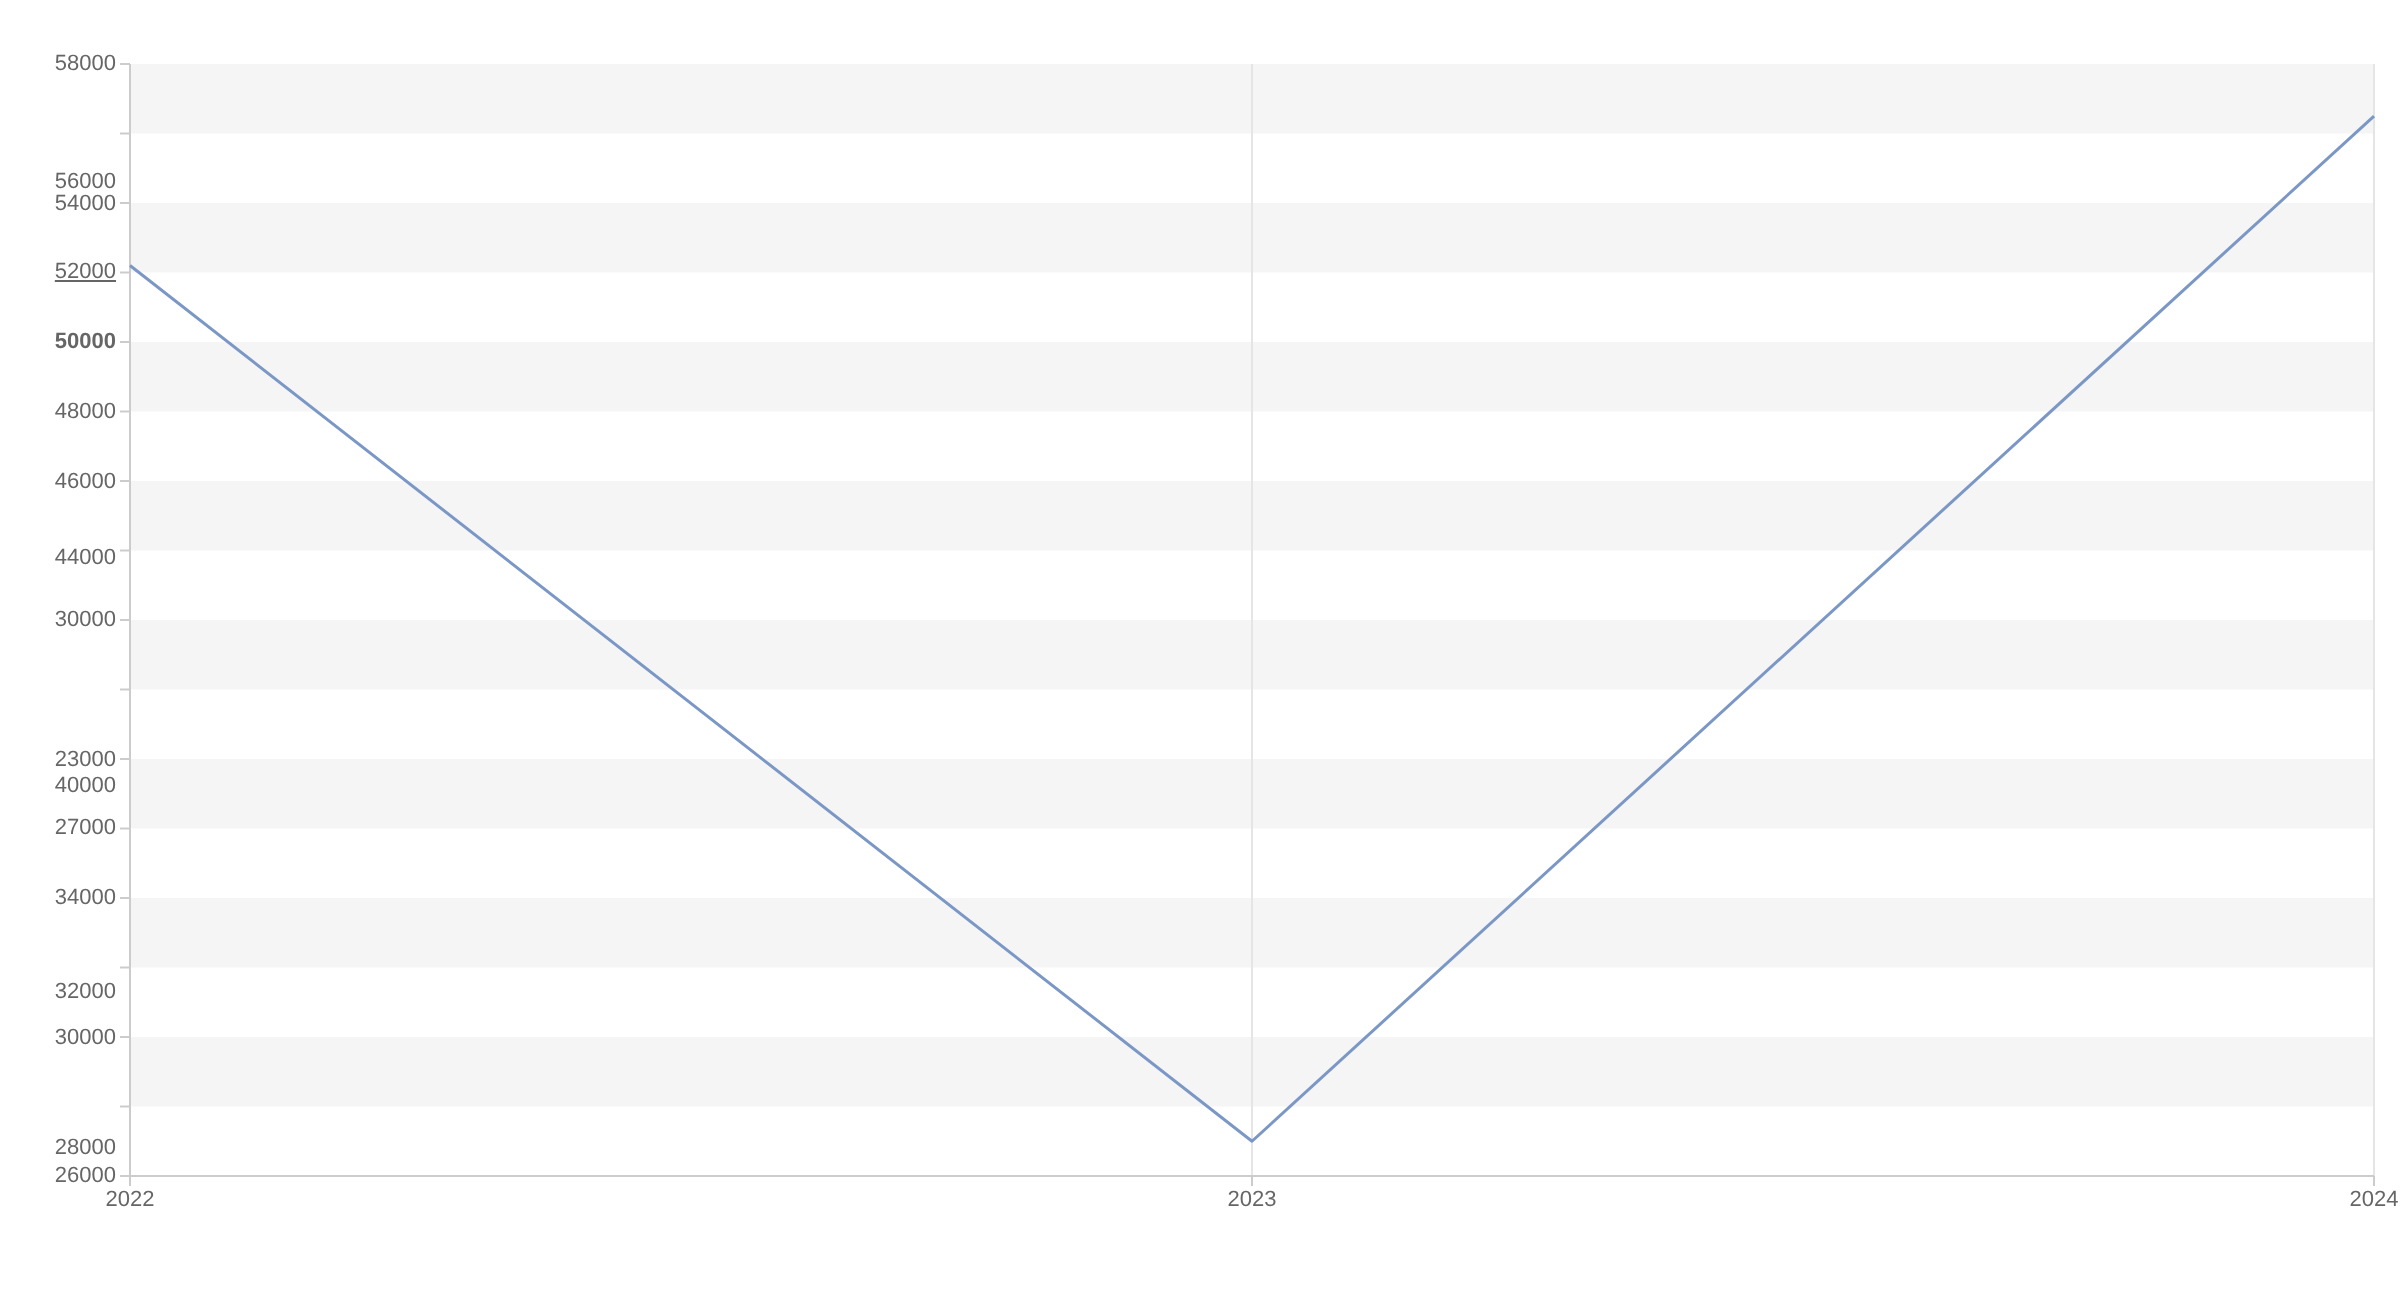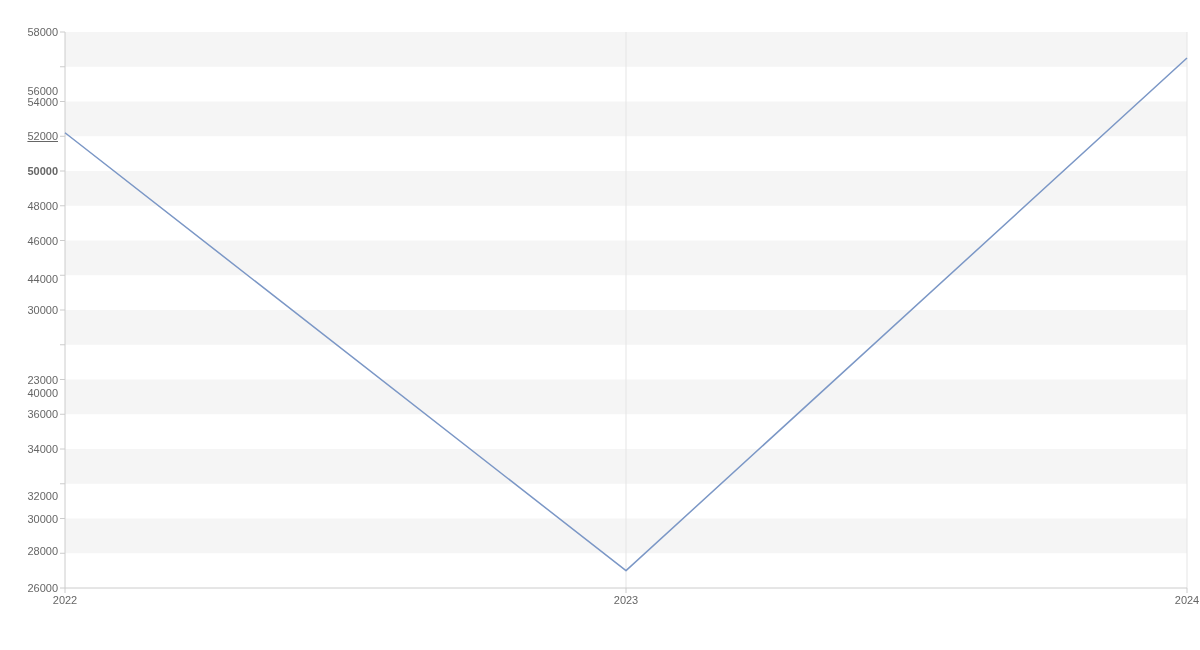--- a/index.html
+++ b/index.html
@@ -90,25 +90,25 @@
         <line x1="-5" x2="0" y1="34.75" y2="34.75" stroke="#cccccc" stroke-width="1"></line>
         <line x1="-5" x2="0" y1="0" y2="0" stroke="#cccccc" stroke-width="1"></line>
         <line x1="0" x2="0" y1="556" y2="561" stroke="#cccccc" stroke-width="1"></line>
         <line x1="561" x2="561" y1="556" y2="561" stroke="#cccccc" stroke-width="1"></line>
         <line x1="1122" x2="1122" y1="556" y2="561" stroke="#cccccc" stroke-width="1"></line>
         <path d="M0 100.77500000000003 L561 538.625 L1122 26.0625" fill="none" stroke="#7B97C6" stroke-width="1.5" stroke-linejoin="round"></path>
       </svg>
   </div>
   <div id="y-labels">
       <div class="y-tick-label" style="top: 588px;">26000</div>
-      <div class="y-tick-label" style="top: 551px;">28000</div>
+      <div class="y-tick-label" style="top: 574px;">28000</div>
       <div class="y-tick-label" style="top: 518.5px;">30000</div>
       <div class="y-tick-label" style="top: 496px;">32000</div>
       <div class="y-tick-label" style="top: 449px;">34000</div>
-      <div class="y-tick-label" style="top: 414.25px;">36000</div>
+      <div class="y-tick-label" style="top: 414.25px;">27000</div>
       <div class="y-tick-label" style="top: 379.5px;">23000</div>
       <div class="y-tick-label" style="top: 344.75px; margin-top: 48px;">40000</div>
       <div class="y-tick-label" style="top: 310px;">30000</div>
       <div class="y-tick-label" style="top: 279px;">44000</div>
       <div class="y-tick-label" style="top: 240.5px; margin-left: 47px;">46000</div>
       <div class="y-tick-label" style="top: 205.75px;">48000</div>
       <div class="y-tick-label" style="top: 171px; font-weight: bold;">50000</div>
       <div class="y-tick-label" style="top: 136.25px; text-decoration: underline;">52000</div>
       <div class="y-tick-label" style="top: 101.5px;">54000</div>
       <div class="y-tick-label" style="top: 66.75px; margin-top: 24px;">56000</div>

